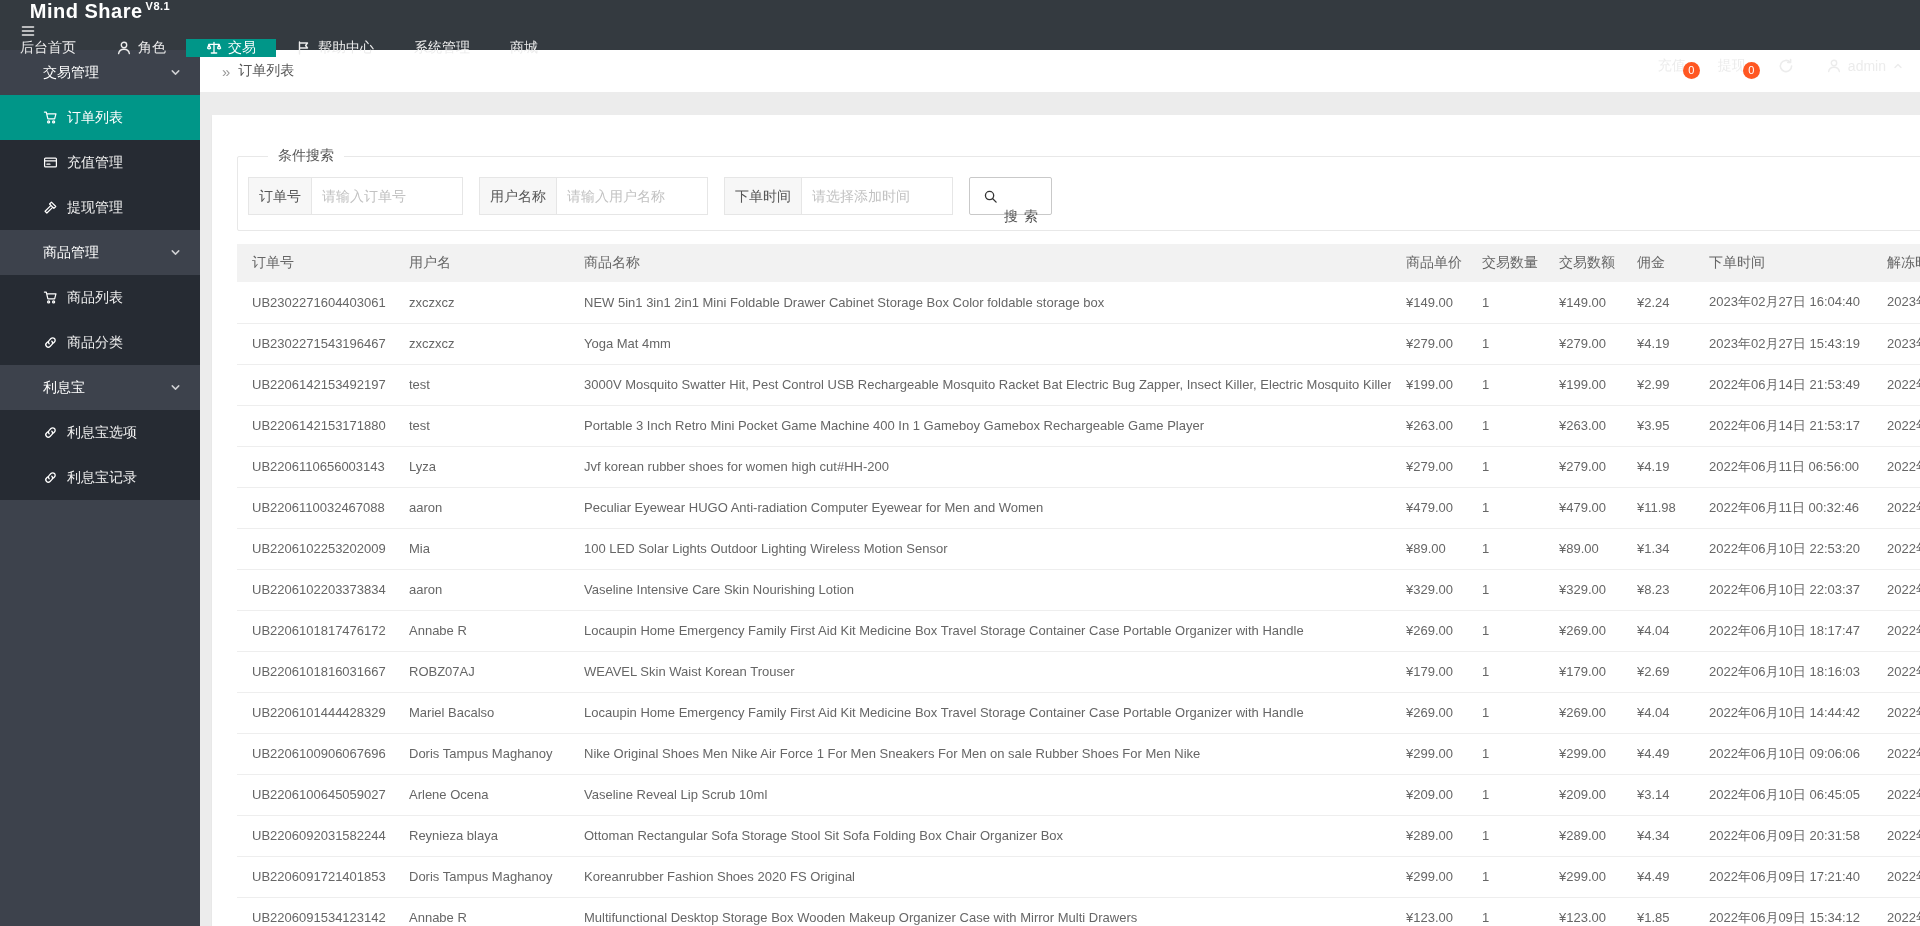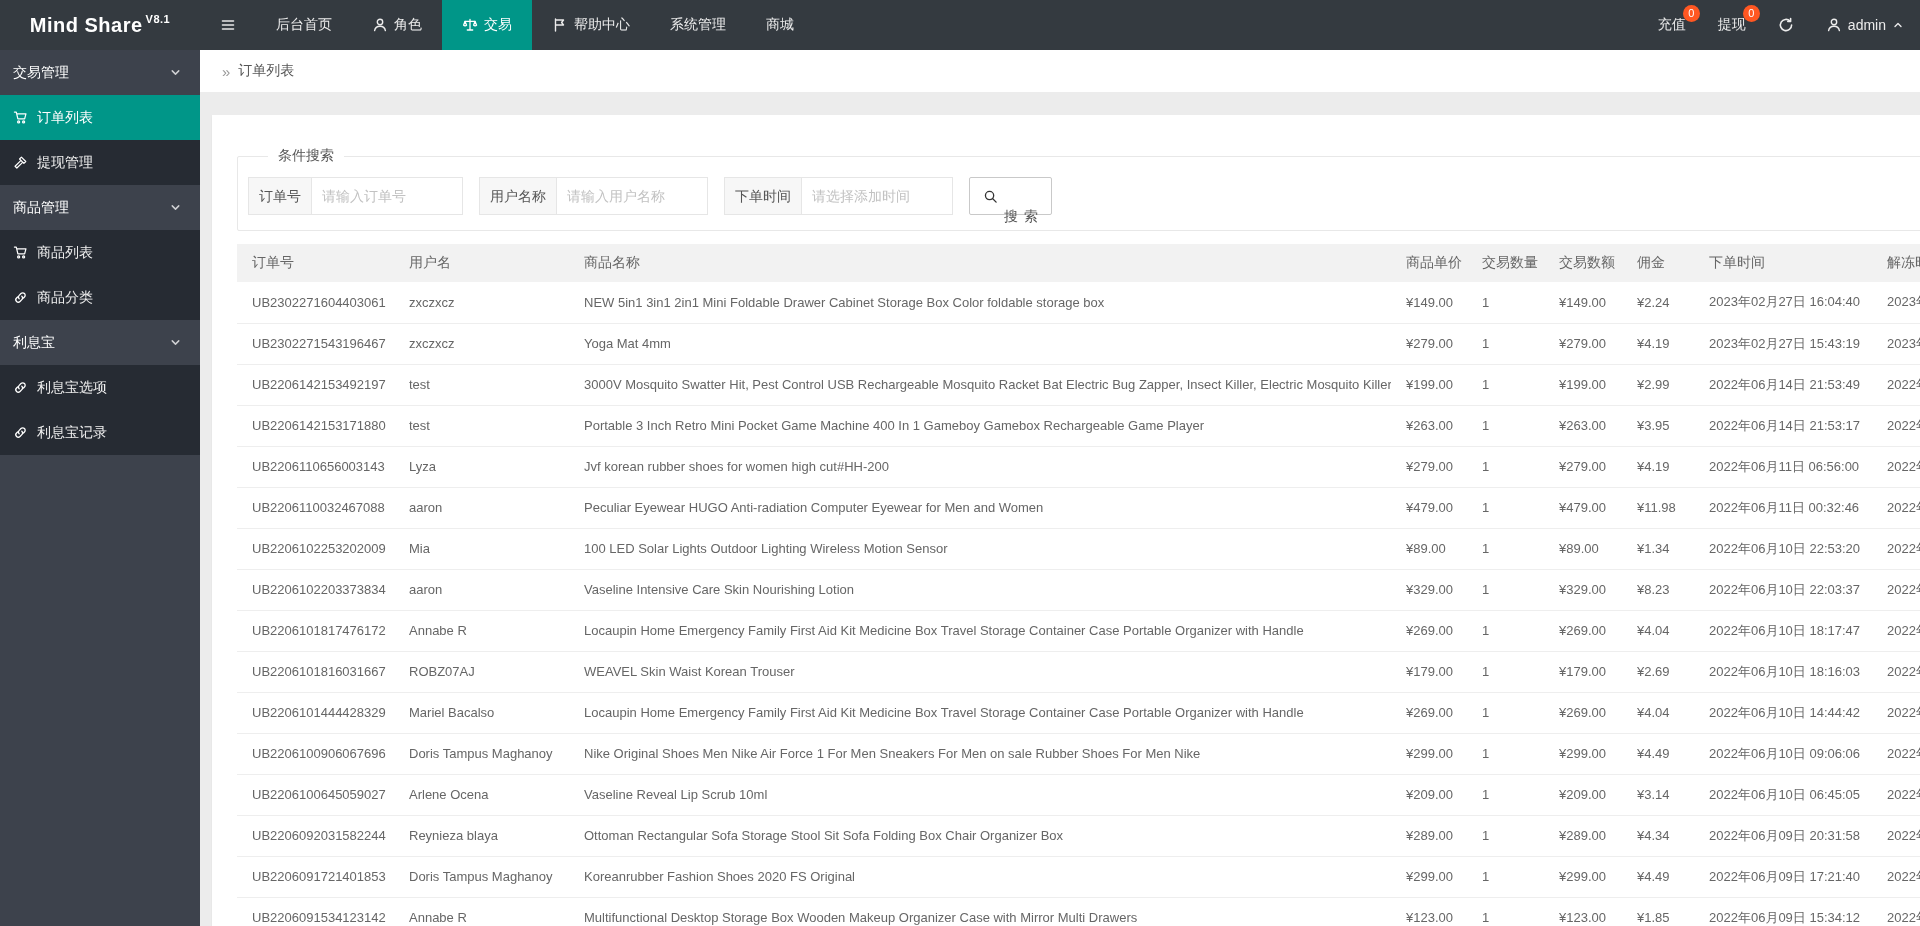--- a/index.html
+++ b/index.html
@@ -1,21 +1,21 @@
 <!DOCTYPE html>
 <html><head>
 <meta charset="utf-8">
 <style>
   * { margin:0; padding:0; box-sizing:border-box; }
   html,body { width:1920px; height:926px; overflow:hidden;
     font-family:"Liberation Sans","DejaVu Sans",sans-serif; background:#ececec; }
 
   
   .hdr { position:absolute; left:0; top:0; width:1920px; height:50px;
-    background:#343a40; display:flex; align-items:stretch; z-index:30; }
+    background:#343a40; display:flex; align-items:stretch; z-index:30;flex-direction:column; }
   .logo { width:200px; color:#fff; font-size:20px; font-weight:bold;
     display:flex; align-items:center; justify-content:center; letter-spacing:.5px; }
   .logo sup { font-size:11px; font-weight:bold; margin-left:3px; transform:translateY(-6px); }
   .burger { width:56px; display:flex; align-items:center; justify-content:center; color:#e8e8e8; cursor:pointer; }
   ul.topnav { display:flex; list-style:none; }
   ul.topnav li { display:flex; align-items:center; padding:0 20px; color:#ececec;
     font-size:14px; cursor:pointer; }
   ul.topnav li.active { background:#009688; color:#fff; }
   .nav-ic { display:inline-flex; margin-right:6px; }
   .nav-ic svg, .burger svg { width:16px; height:16px; }
@@ -26,21 +26,21 @@
   .badge { position:absolute; top:5px; right:2px; min-width:17px; height:17px;
     background:#ff5722; color:#fff; border-radius:9px; font-size:11px; font-style:normal;
     line-height:17px; text-align:center; padding:0 4px; }
   .hr-item svg { width:16px; height:16px; }
   .hr-item.user svg.chev-up { width:12px; height:12px; margin-left:6px; }
   .hr-item.user span { margin-left:6px; }
 
   
   .side { position:absolute; left:0; top:50px; width:200px; height:876px; background:#3d424c; z-index:20; }
   .side ul { list-style:none; }
-  .side li { height:45px; display:flex; align-items:center; padding-left:13px;
+  .side li { height:45px; display:flex; align-items:center; padding-left:43px;
     color:#f0f0f0; font-size:14px; cursor:pointer; position:relative; background:#262b33; }
   .side li.nav-group { background:#3d424c; color:#fff; }
   .side li .s-ic { display:inline-flex; margin-right:9px; color:#fff; }
   .side li .s-ic svg { width:15px; height:15px; }
   .side li.active { background:#009688; color:#fff; }
   .side li .chev { display:none; position:absolute; right:18px; top:16px; color:rgba(255,255,255,.75); }
   .side li.nav-group .chev { display:inline-flex; }
   .side li .chev svg { width:13px; height:13px; }
 
   
@@ -187,20 +187,30 @@
           <svg viewBox="0 0 16 16" fill="none" stroke="currentColor" stroke-width="1.3" stroke-linecap="round" stroke-linejoin="round">
             <path d="M1.5 2.2h2l1.7 7.3h7.2l1.4-5.3H4.1"></path>
             <circle cx="6" cy="12.7" r="1.1"></circle>
             <circle cx="11.3" cy="12.7" r="1.1"></circle>
           </svg>
         </span>
         <span class="s-label">订单列表</span>
 
       </li>
 
+      <li>
+        <span class="s-ic">
+          <svg viewBox="0 0 16 16" fill="none" stroke="currentColor" stroke-width="1.3" stroke-linecap="round" stroke-linejoin="round">
+            <rect x="1.7" y="3.3" width="12.6" height="9.4" rx="1"></rect>
+            <path d="M1.7 6.3h12.6M4.2 9.8h3.2"></path>
+          </svg>
+        </span>
+        <span class="s-label">充值管理</span>
+
+      </li>
 
       <li>
         <span class="s-ic">
           <svg viewBox="0 0 16 16" fill="none" stroke="currentColor" stroke-width="1.3" stroke-linecap="round" stroke-linejoin="round">
             <path d="M9 2.3l4.6 4.6-2 2L7 4.3z"></path>
             <path d="M8 6.2L2.2 12l1.9 1.9L10 8.1"></path>
           </svg>
         </span>
         <span class="s-label">提现管理</span>
 

